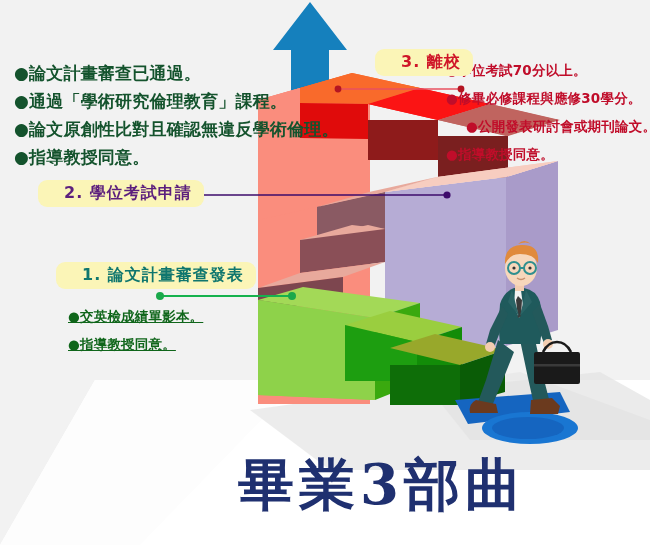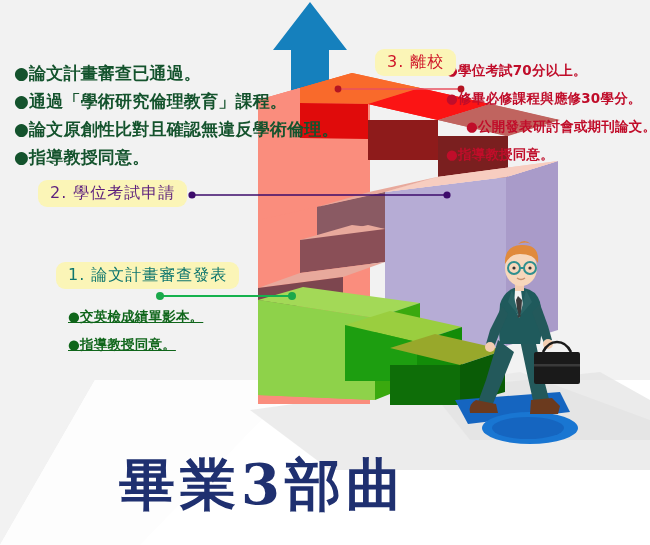--- a/index.html
+++ b/index.html
@@ -20,34 +20,34 @@
   
   .bl-red{color:#c00d2a;font-size:13.5px;letter-spacing:.2px;}
   
   .bl-green{color:#10661b;font-size:13.5px;letter-spacing:.2px;text-decoration:underline;}
 
   
   .label{
     position:absolute;
     background:#fbf5b7;
     border-radius:9px;
-    padding:3px 12px 4px 12px;
-    font-weight:normal;
+    padding:3px 12px 4px 26px;
+    font-weight:bold;
     font-size:16px;
     letter-spacing:1px;
     line-height:1.25;
   }
   .label.red{color:#cf1528;}
   .label.purple{color:#5c1f7d;}
   .label.green{color:#0f766e;}
 
   #title{
     position:absolute;
     left:0;top:456px;width:526px;
-    text-align:center;
+    text-align:right;
     font-family:"DejaVu Serif","Liberation Serif",serif;
     font-weight:bold;
     font-size:56px;
     color:#1f3070;
     letter-spacing:5px;
     line-height:1;
   }
 </style>
 </head>
 <body>

